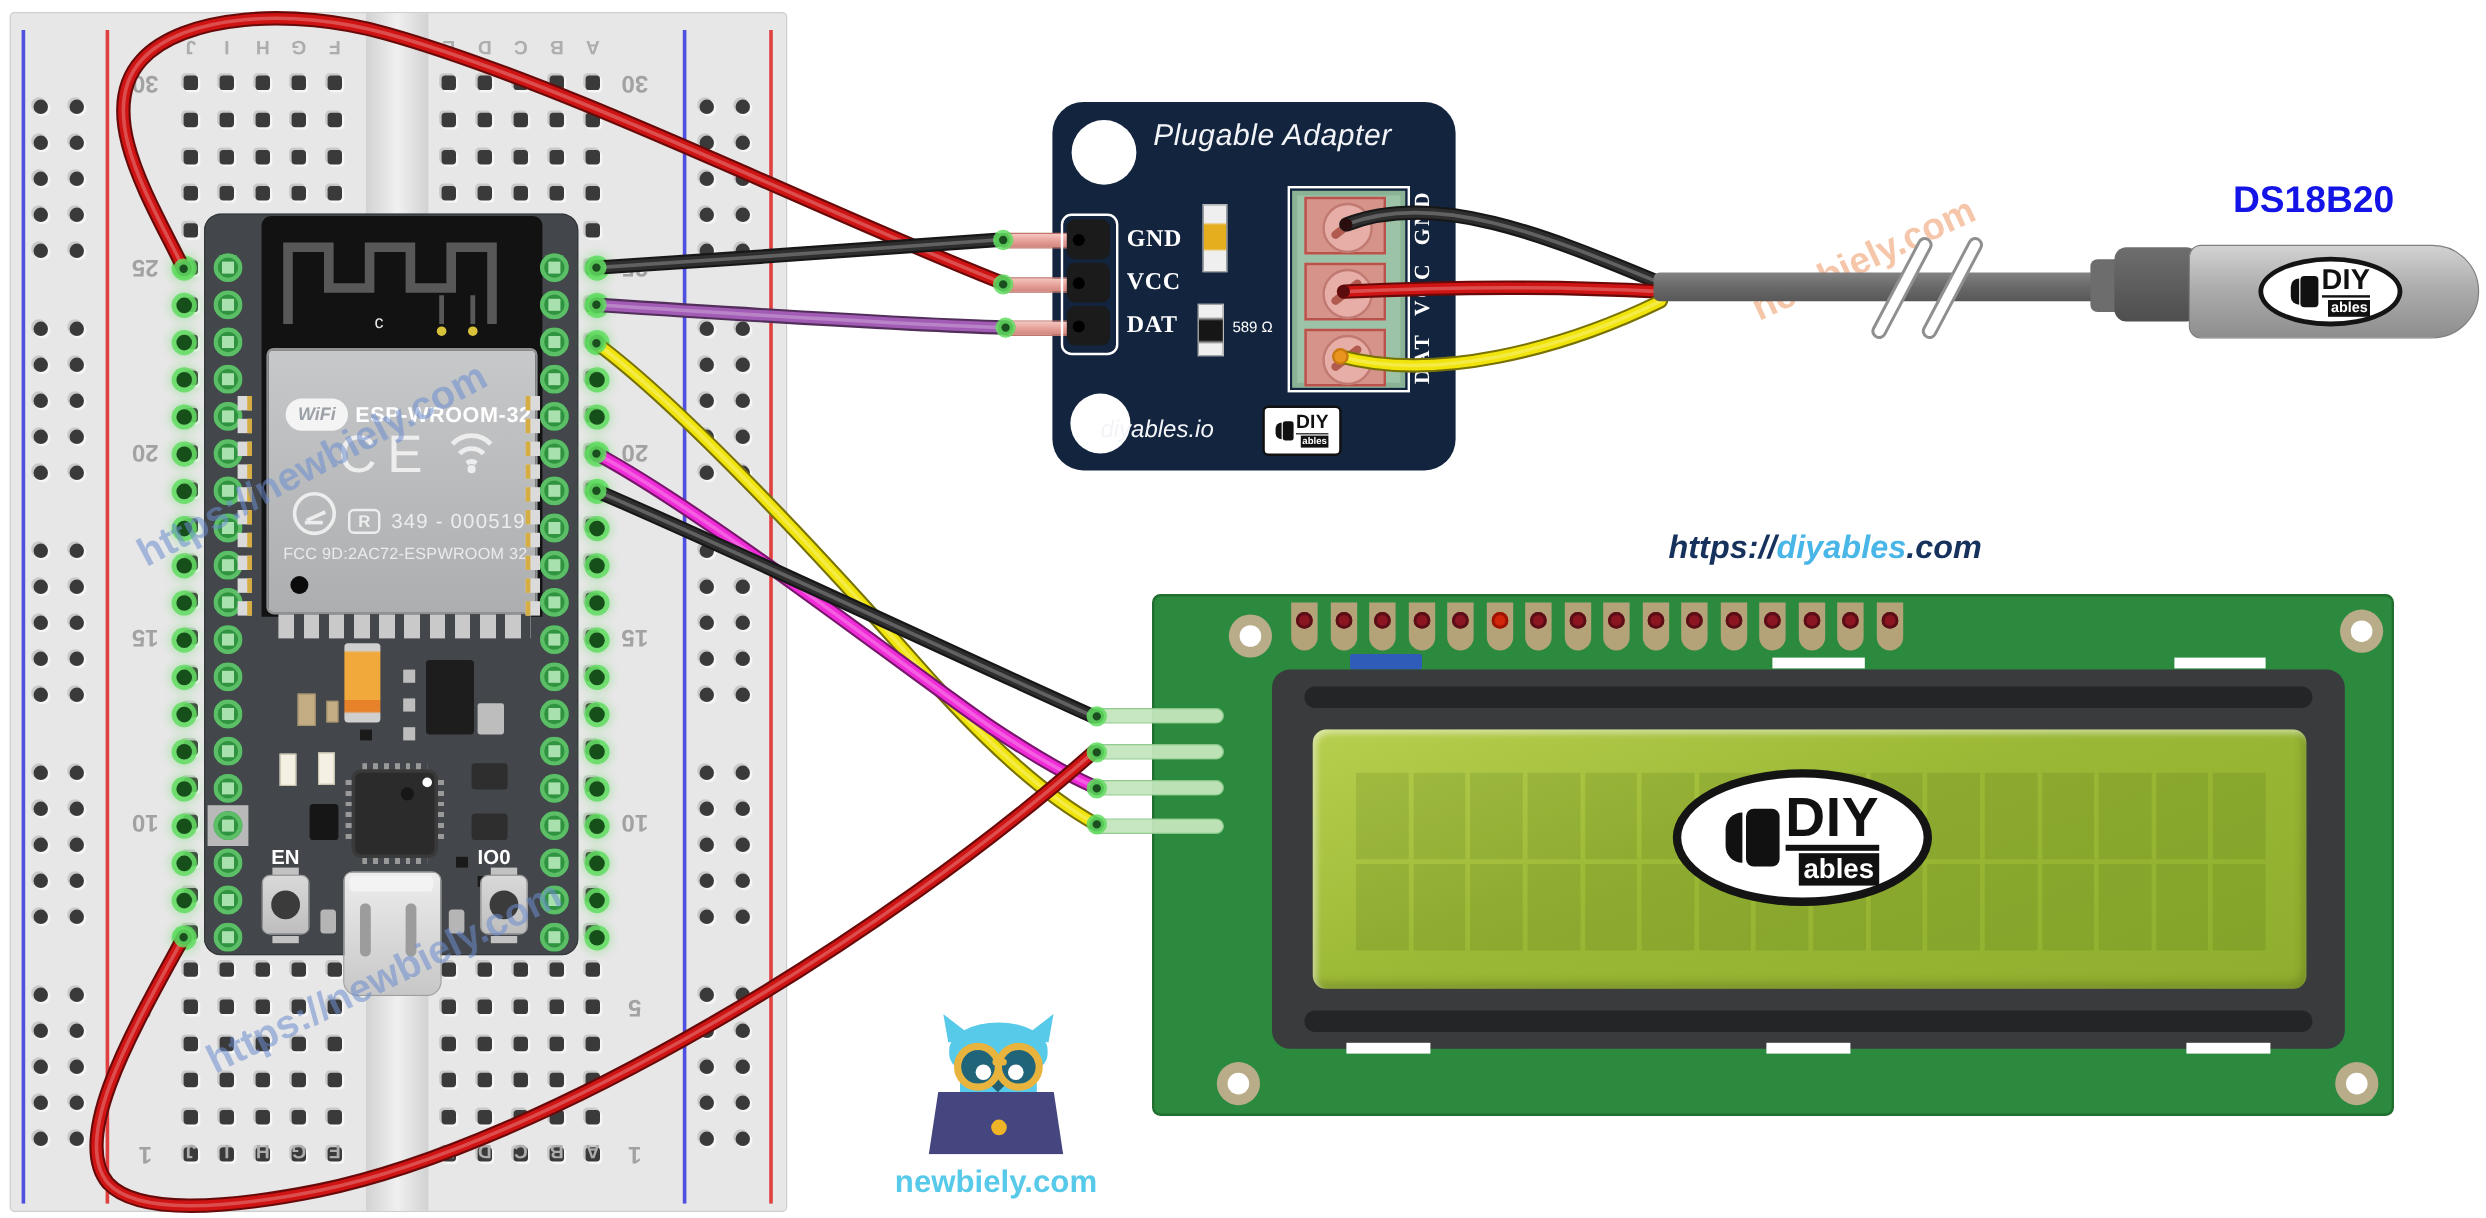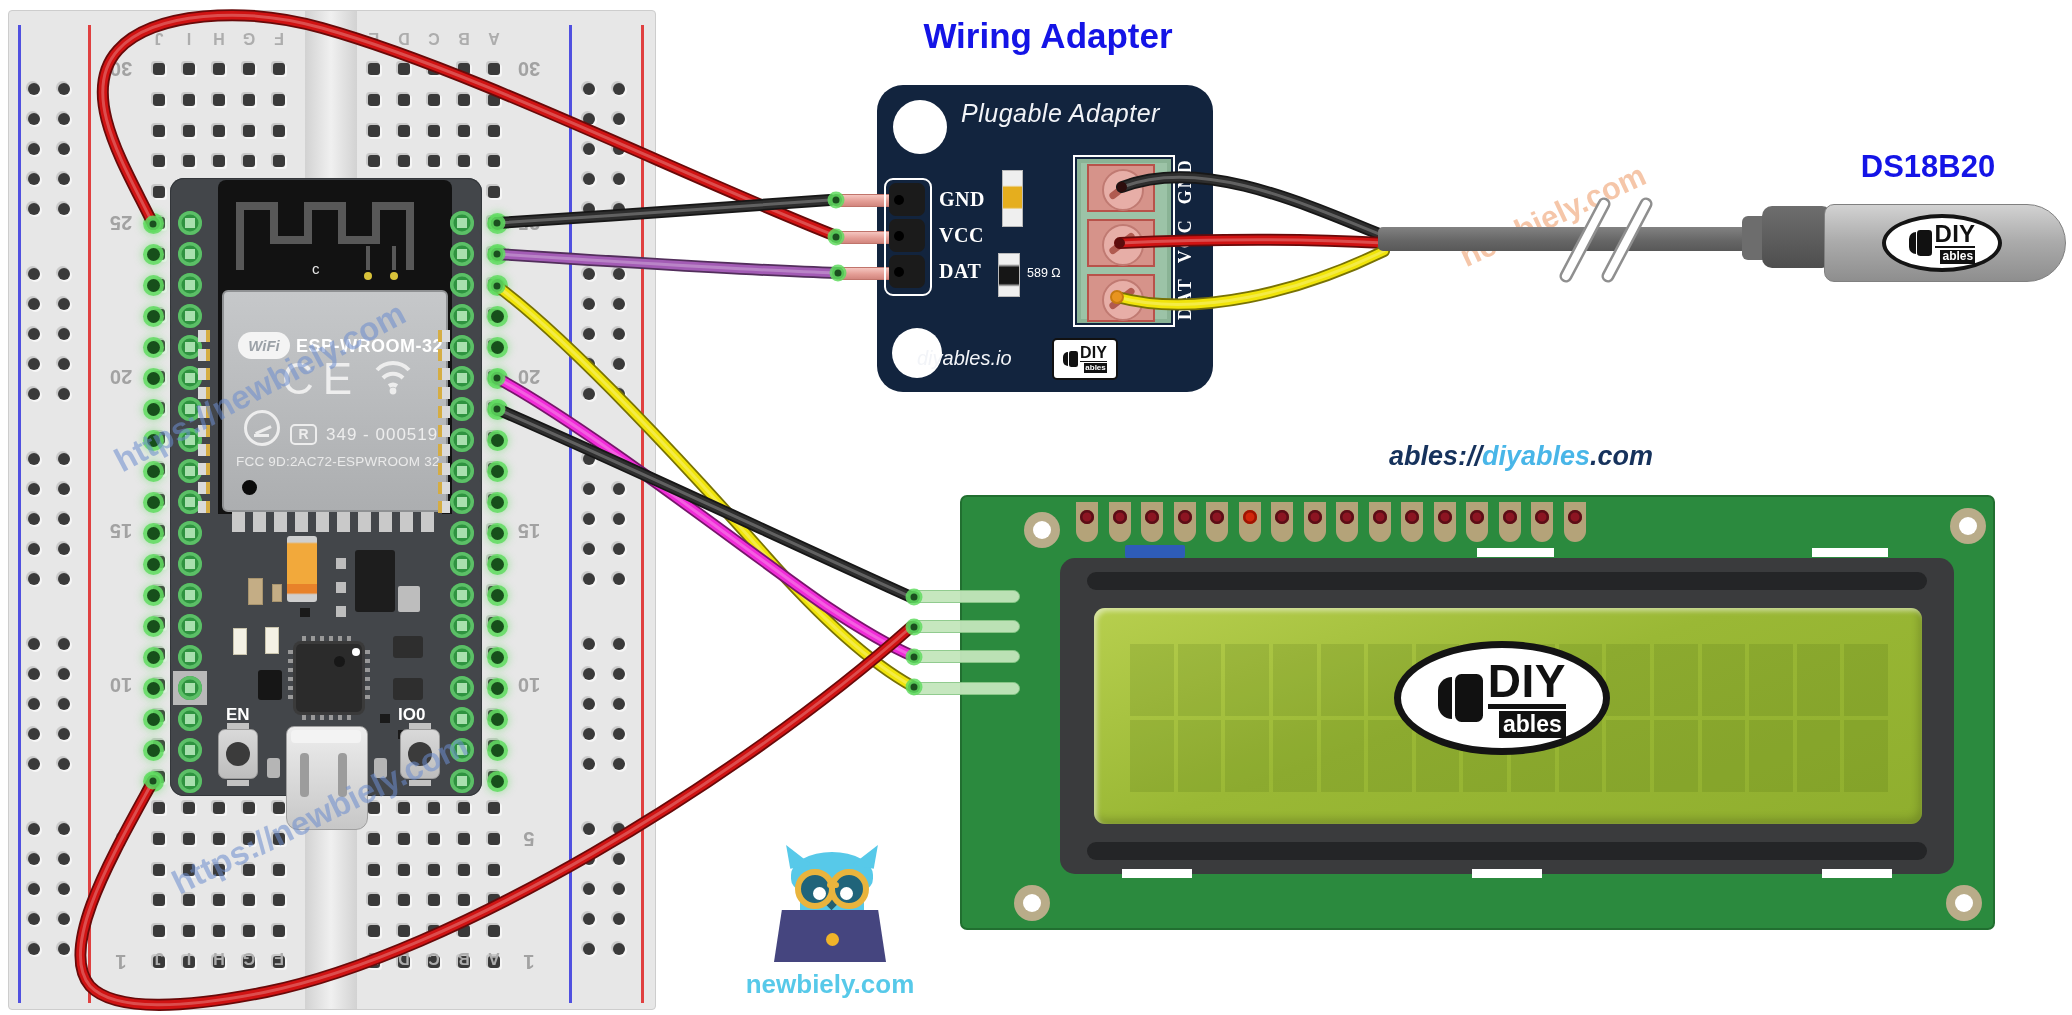--- a/index.html
+++ b/index.html
@@ -950,23 +950,22 @@
       <circle cx="914" cy="597" r="6"></circle>
         <circle cx="914" cy="627" r="6"></circle>
       <circle cx="914" cy="657" r="6"></circle>
         <circle cx="914" cy="687" r="6"></circle>
     </g>
   </svg>
 
   <div class="wm-blue" style="left:60px;top:368px;width:400px;transform:rotate(-28deg);">https://newbiely.com</div>
   <div class="wm-blue" style="left:110px;top:795px;width:420px;transform:rotate(-26deg);">https://newbiely.com</div>
 
-  <div class="heading" style="left:878px;top:16px;width:340px;font-size:35px;">Wiring Adapter</div>
   <div class="heading" style="left:1828px;top:149px;width:200px;font-size:31px;">DS18B20</div>
-  <div id="url-line"><span>ables://</span><span class="cy">diyables</span><span>.com</span></div>
+  <div id="url-line"><span>https://</span><span class="cy">diyables</span><span>.com</span></div>
 
   <div id="owl">
     <div id="owl-head"></div>
     <div id="owl-body"></div>
     <div id="beak"></div>
     <div class="lens" id="lens1"></div>
     <div class="lens" id="lens2"></div>
     <div id="bridge"></div>
     <div id="laptop"></div>
     <div id="owl-brand">newbiely.com</div>

